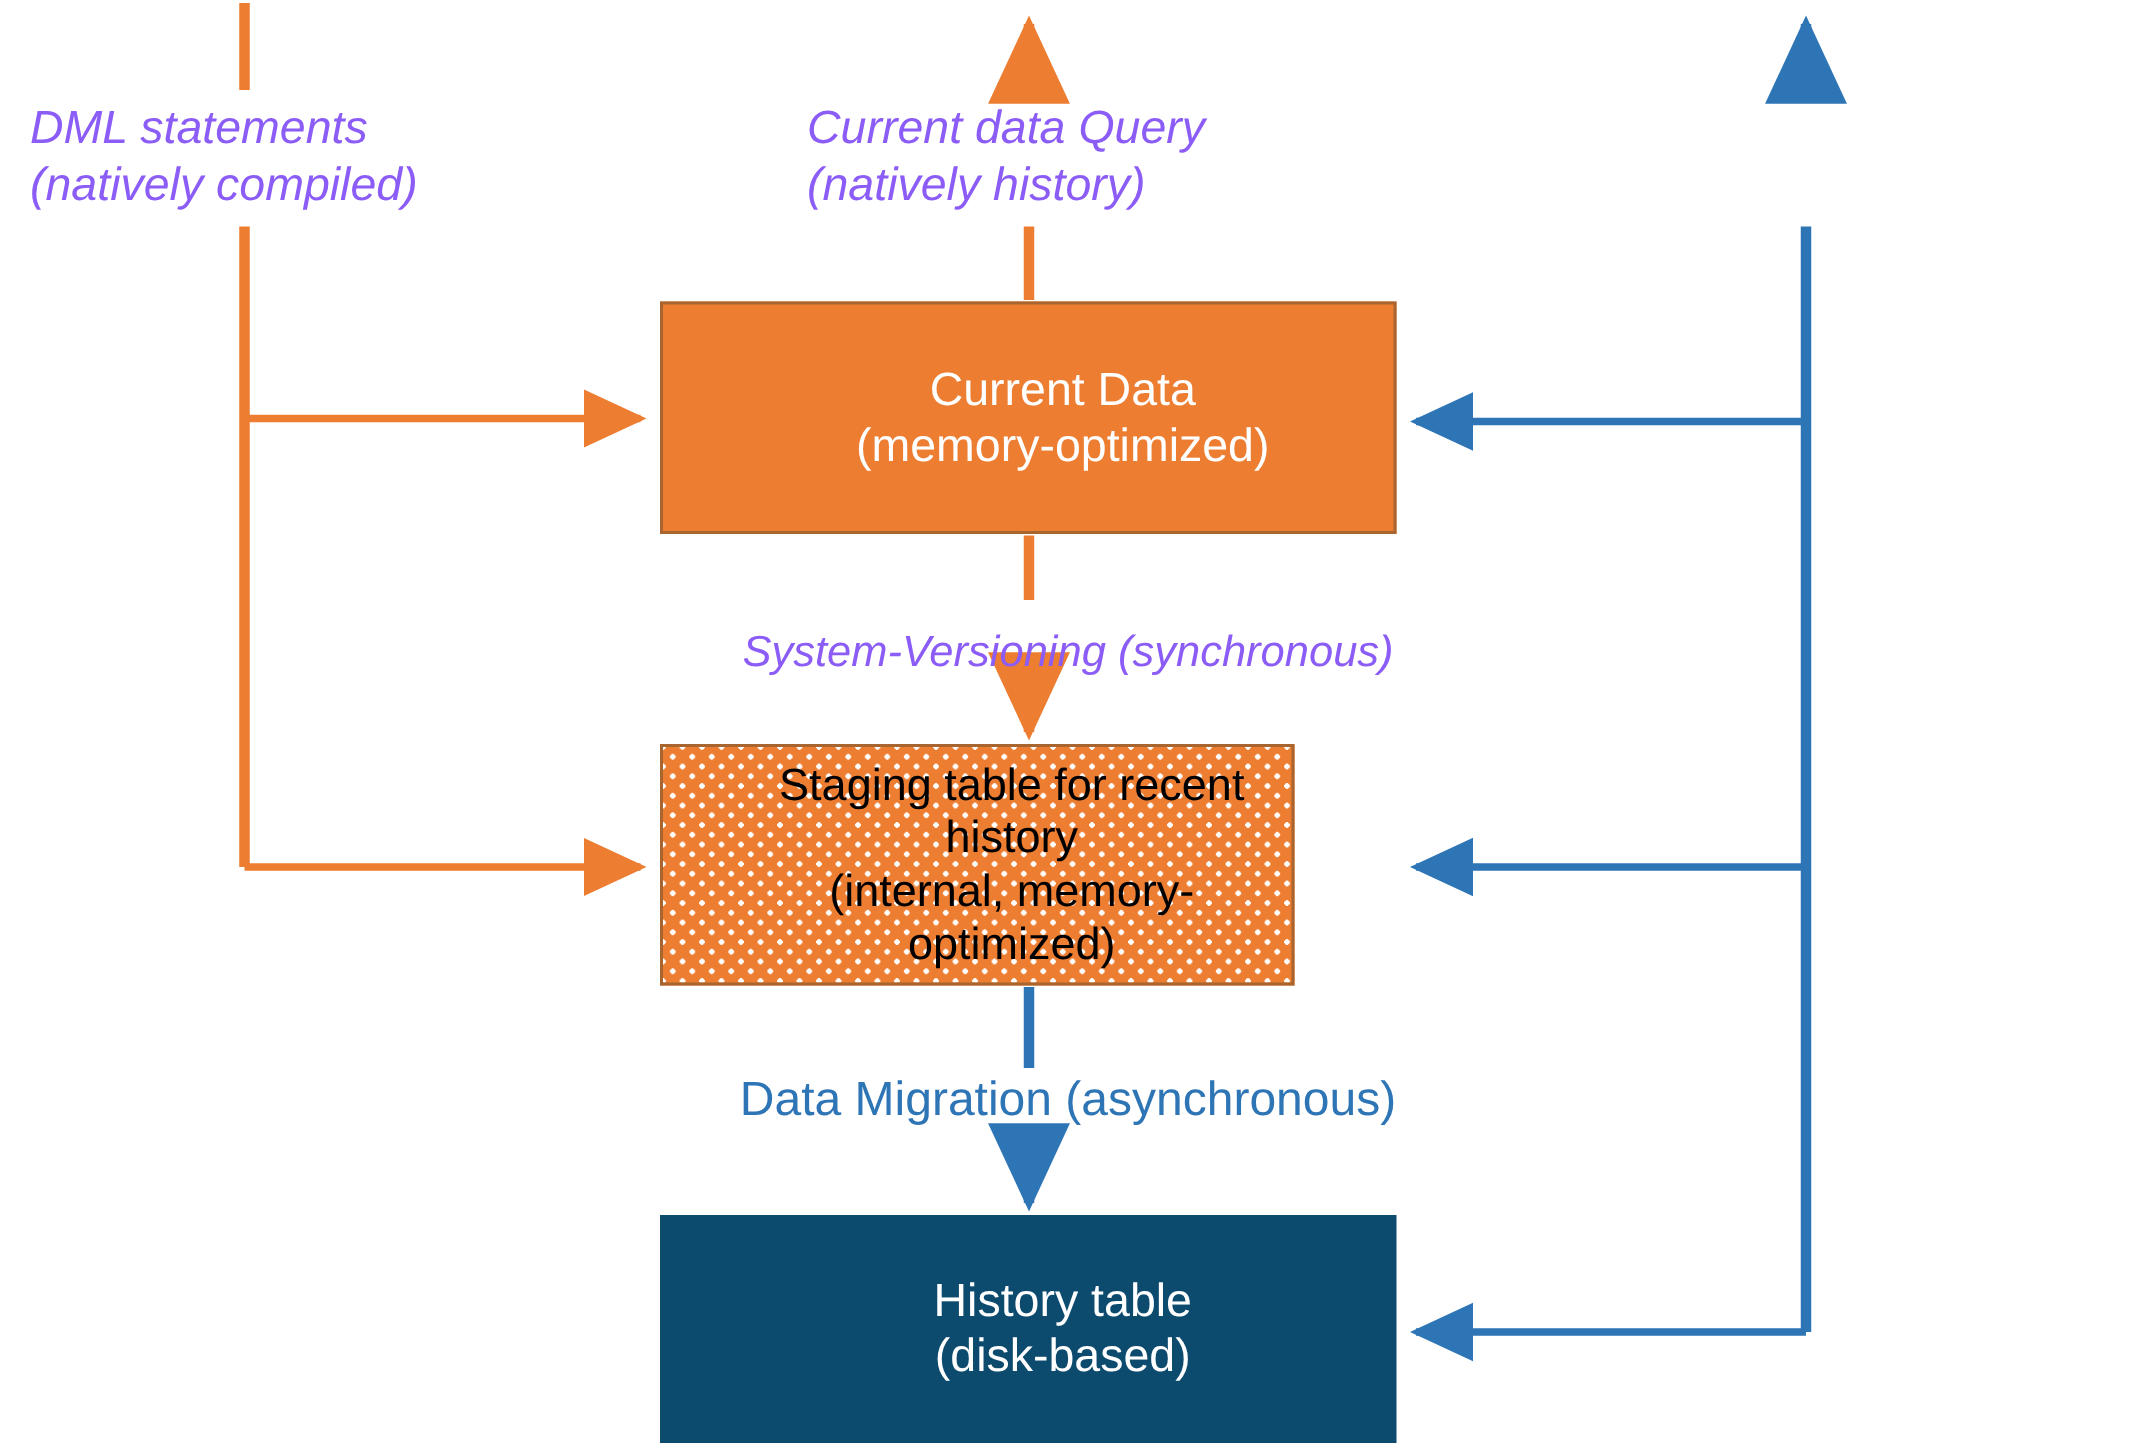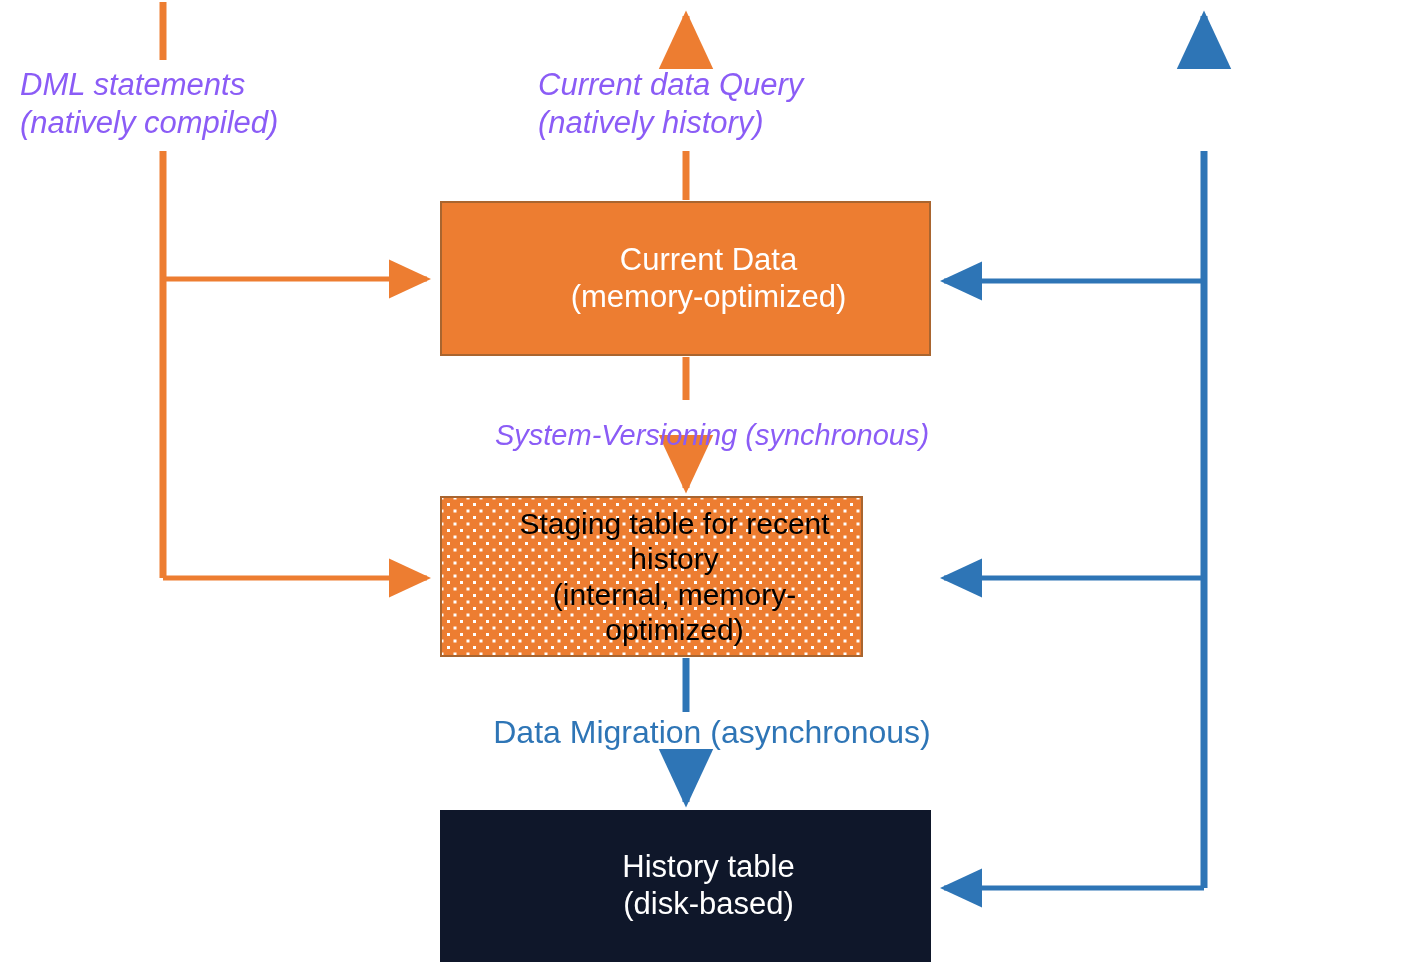--- a/index.html
+++ b/index.html
@@ -56,21 +56,21 @@
     background-image:
       radial-gradient(circle 1.9px, #ffffff 99%, transparent 100%),
       radial-gradient(circle 1.9px, #ffffff 99%, transparent 100%);
     background-size: 13px 13px, 13px 13px;
     background-position: 0 0, 6.5px 6.5px;
   }
 
   #node-history {
     left: 440px;  top: 810px;
     width: 491px; height: 152px;
-    background: #0f172a;
+    background: #0c4a6e;
     border: none;
     color: #ffffff;
     font-size: 31px;
   }
 
   
   .edge-label {
     position: absolute;
     white-space: pre-line;
     line-height: 1.22;

